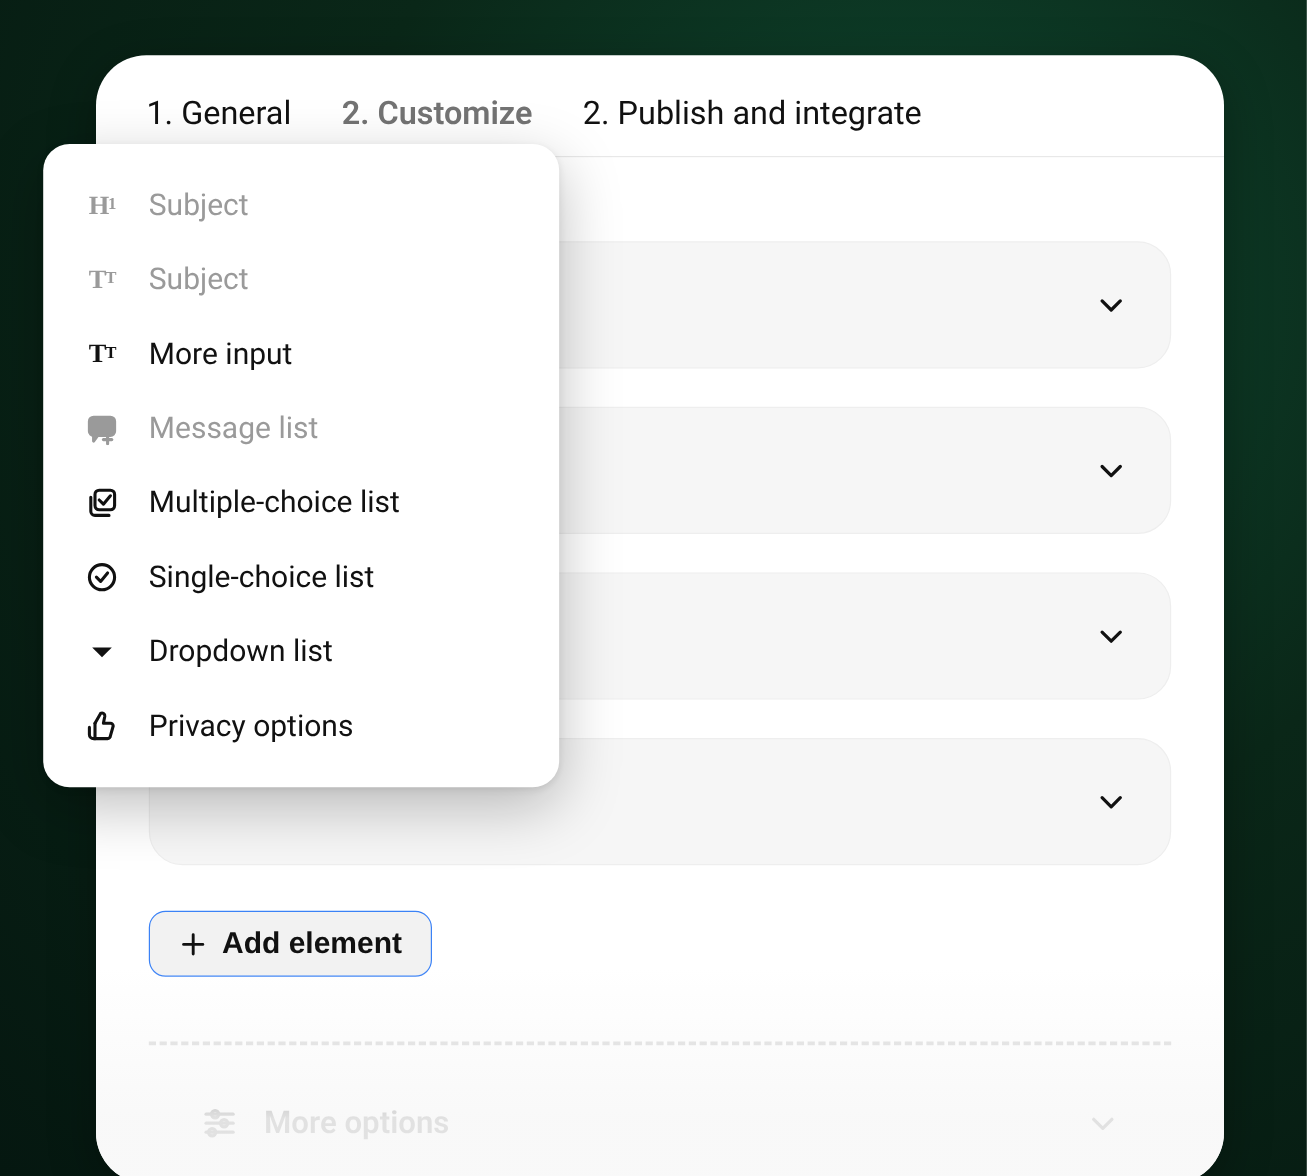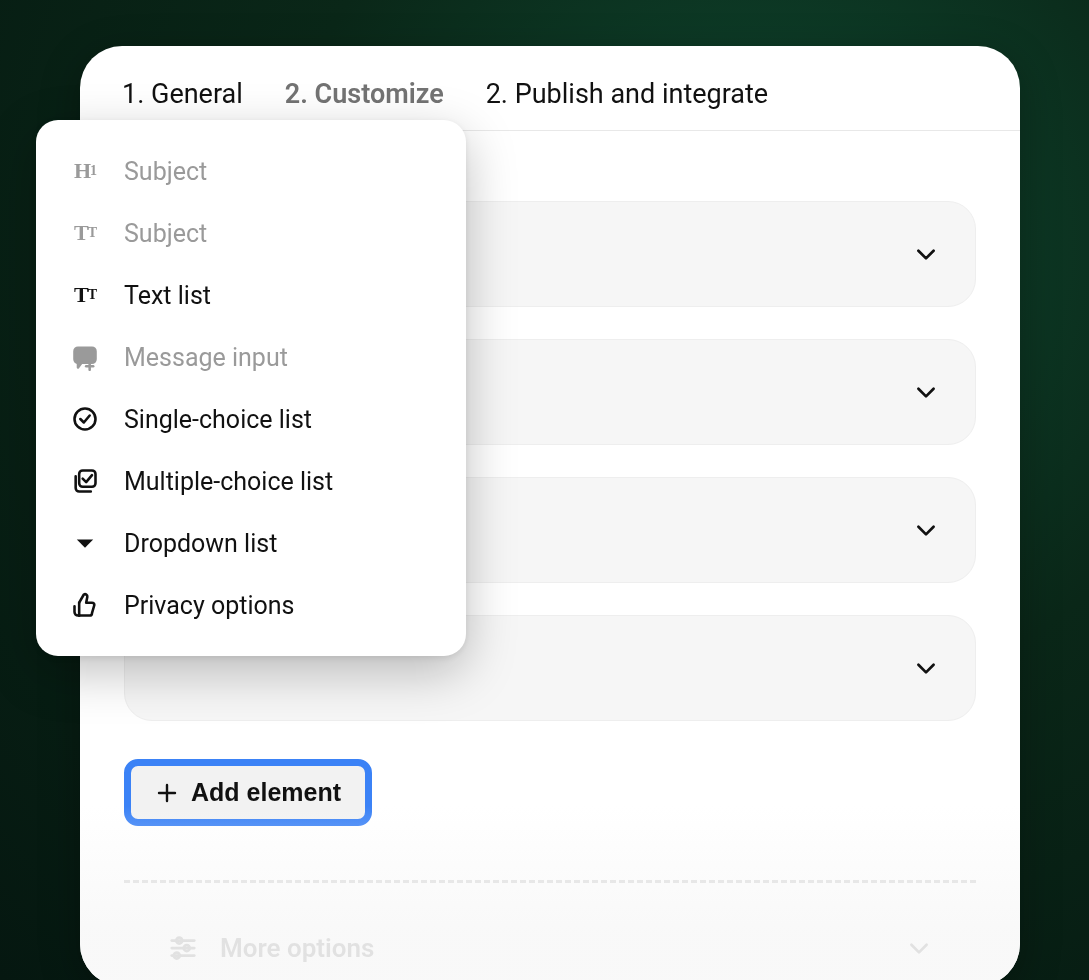--- a/index.html
+++ b/index.html
@@ -62,21 +62,21 @@
     justify-content: flex-end;
     padding: 0 36px;
   }
   .chev { width: 26px; height: 26px; flex: none; }
   .chev path { stroke: #111; stroke-width: 2.5; fill: none; stroke-linecap: round; stroke-linejoin: round; }
   .add-btn {
     display: inline-flex;
     align-items: center;
     gap: 12px;
     background: #f2f2f2;
-    border: 7px solid #3b82f6;
+    border: 1px solid #3b82f6;
     border-radius: 14px;
     padding: 12px 24px;
     font-size: 25px;
     font-weight: 600;
     color: #111;
     cursor: pointer;
     margin-top: 6px;
   }
   .plus { width: 24px; height: 24px; }
   .plus line { stroke: #111; stroke-width: 2.4; stroke-linecap: round; }
@@ -208,59 +208,59 @@
   </div>
 
 
   <div class="menu-item disabled">
     <span class="ico text">T<span style="font-size:14px">T</span></span>
     <span>Subject</span>
   </div>
 
   <div class="menu-item">
     <span class="ico text">T<span style="font-size:14px">T</span></span>
-    <span>Text list</span>
+    <span>More input</span>
   </div>
 
   <div class="menu-item disabled">
     <span class="ico">
       <svg viewBox="0 0 24 24">
           <rect x="3" y="4" width="18" height="13" rx="3"></rect>
           <path d="M9 17l-3 4v-4"></path>
           <line x1="16" y1="17" x2="16" y2="23"></line>
           <line x1="13" y1="20" x2="19" y2="20"></line>
         </svg>
     </span>
-    <span>Message input</span>
-  </div>
-
-  <div class="menu-item">
-    <span class="ico">
-      <svg viewBox="0 0 24 24">
-          <circle cx="12" cy="12" r="9"></circle>
-          <path d="M8 12l3 3 5-6"></path>
-        </svg>
-    </span>
-    <span>Single-choice list</span>
+    <span>Message list</span>
   </div>
 
   <div class="menu-item">
     <span class="ico">
       <svg viewBox="0 0 24 24">
           <rect x="7" y="3" width="14" height="14" rx="3"></rect>
           <path d="M10 10l3 3 5-6"></path>
           <path d="M4 8v10a3 3 0 0 0 3 3h10"></path>
         </svg>
     </span>
     <span>Multiple-choice list</span>
   </div>
 
   <div class="menu-item">
     <span class="ico">
       <svg viewBox="0 0 24 24">
+          <circle cx="12" cy="12" r="9"></circle>
+          <path d="M8 12l3 3 5-6"></path>
+        </svg>
+    </span>
+    <span>Single-choice list</span>
+  </div>
+
+  <div class="menu-item">
+    <span class="ico">
+      <svg viewBox="0 0 24 24">
           <path d="M5 9l7 7 7-7z" style="fill:#111;stroke:none"></path>
         </svg>
     </span>
     <span>Dropdown list</span>
   </div>
 
   <div class="menu-item">
     <span class="ico">
       <svg viewBox="0 0 24 24">
           <path d="M7 21V10"></path>

